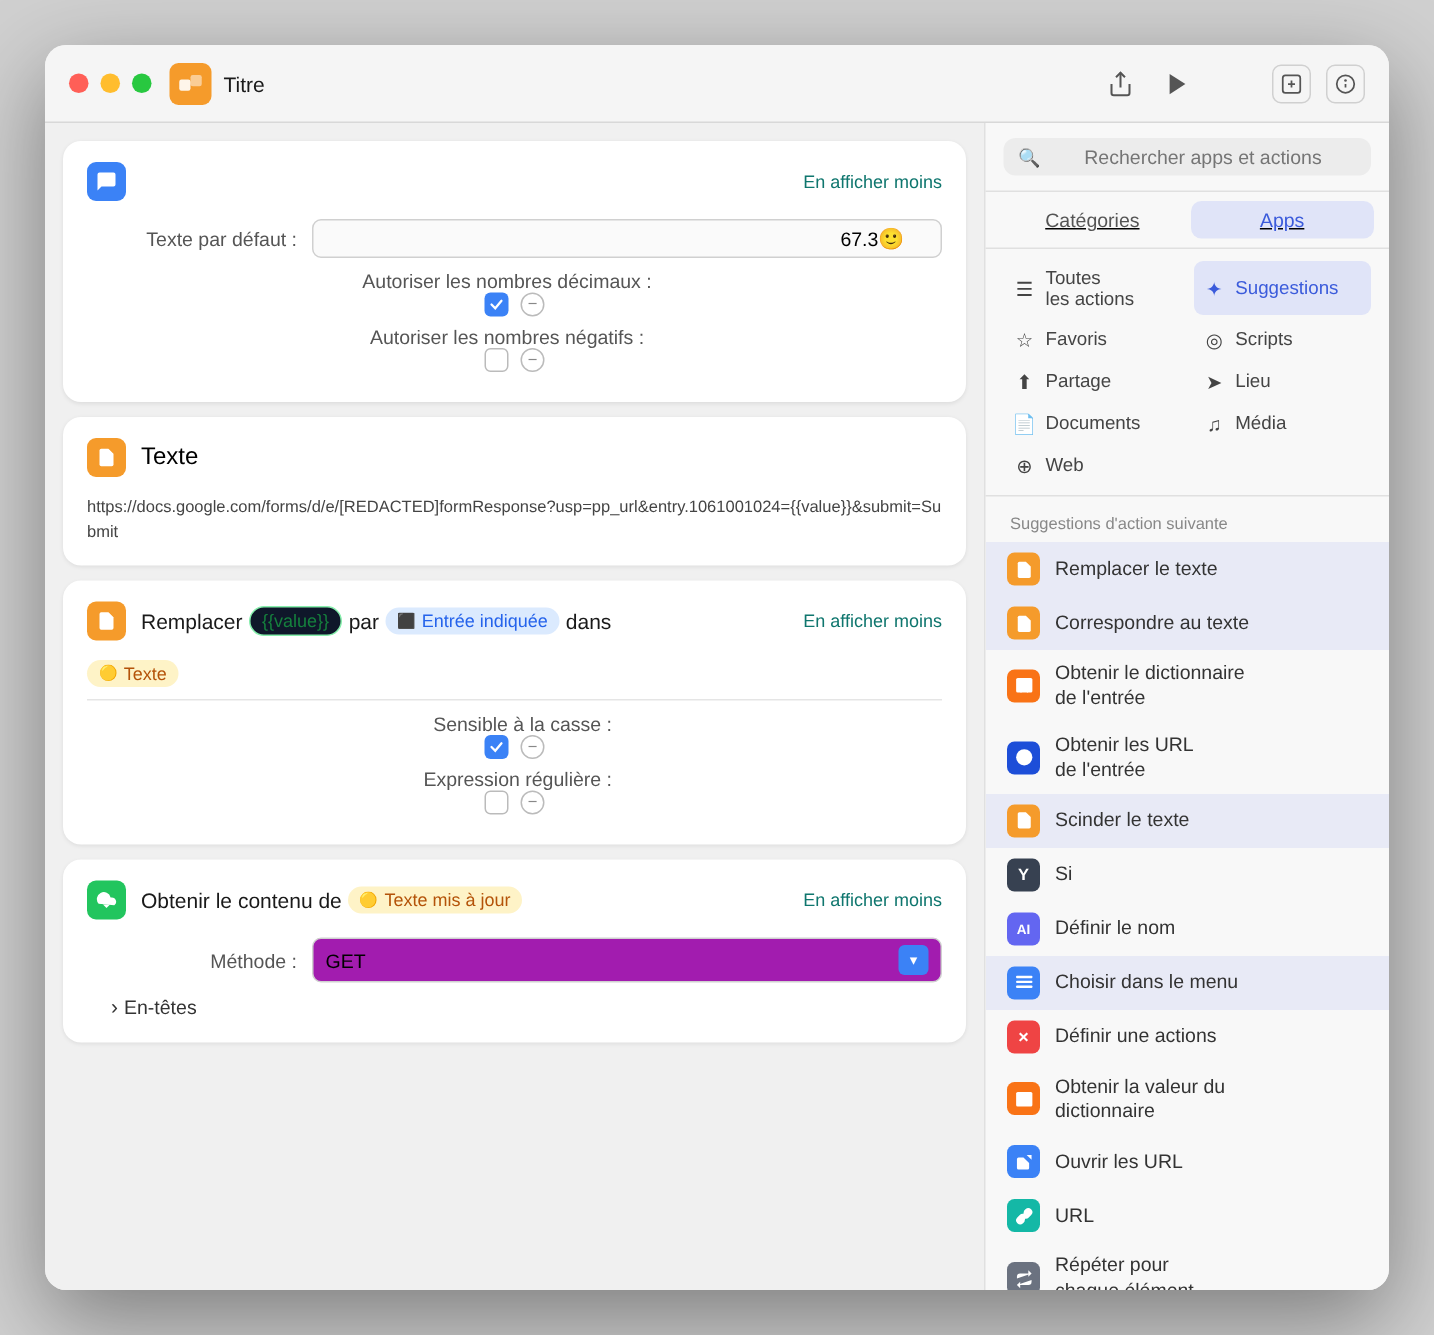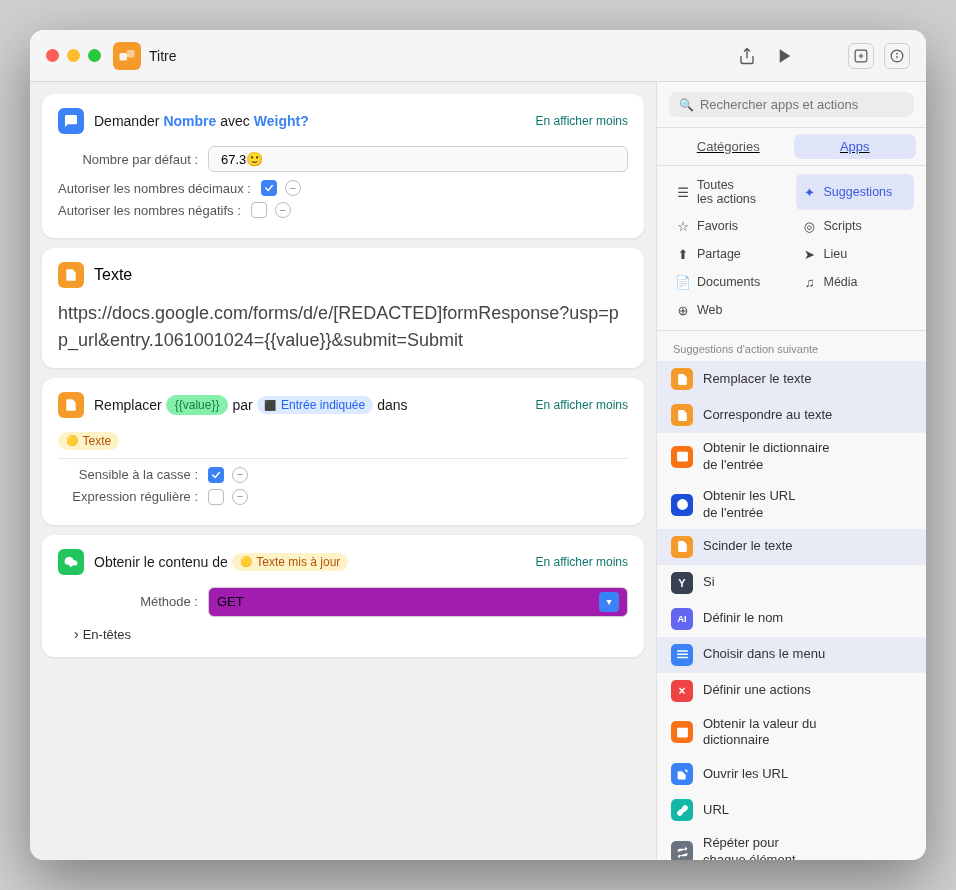--- a/index.html
+++ b/index.html
@@ -156,38 +156,39 @@
       text-align: right;
       color: #555;
       min-width: 140px;
       margin-right: 10px;
       font-size: 13px;
     }
     .form-input {
       flex: 1;
       border: 1px solid #d0d0d0;
       border-radius: 6px;
-      padding: 4px 12px;
-      font-size: 13px;
-      display: flex;
-      align-items: center;
-      justify-content: flex-start;
+      padding: 4px 24px;
+      font-size: 13px;
+      display: flex;
+      align-items: center;
+      justify-content: flex-end;
       background: #fafafa;
     }
     .emoji-btn {
       color: #999;
       font-size: 14px;
       cursor: pointer;
     }
 
     .checkbox-row {
       display: flex;
       align-items: center;
       margin-bottom: 6px;
       font-size: 13px;
+      flex-direction: column;
     }
     .checkbox-wrapper {
       display: flex;
       align-items: center;
       gap: 8px;
     }
     .cb-checked {
       width: 16px;
       height: 16px;
       border-radius: 4px;
@@ -215,39 +216,39 @@
       cursor: pointer;
     }
     .cb-minus::after {
       content: '−';
       font-size: 11px;
       color: #888;
       line-height: 1;
     }
 
     .text-content {
-      font-size: 18px;
+      font-size: 11px;
       color: #444;
       line-height: 1.5;
       word-break: break-all;
     }
 
     
     .tag-badge {
       display: inline-flex;
       align-items: center;
       padding: 2px 8px;
       border-radius: 12px;
       font-size: 12px;
       font-weight: 500;
       gap: 4px;
     }
     .tag-blue { background: #dbeafe; color: #2563eb; }
     .tag-yellow { background: #fef3c7; color: #b45309; }
-    .tag-value { background: #86efac; color: #15803d; border: 1px solid #86efac; }
+    .tag-value { background: #0f172a; color: #15803d; border: 1px solid #86efac; }
 
     .divider {
       border: none;
       border-top: 1px solid #e5e5e5;
       margin: 8px 0;
     }
 
     
     .select-field {
       display: flex;
@@ -309,20 +310,21 @@
       color: #888;
       font-size: 12px;
     }
     .search-input {
       background: none;
       border: none;
       outline: none;
       font-size: 13px;
       color: #4c1d95;
       width: 100%;
+      text-align: center;
     }
 
     .tab-bar {
       display: flex;
       padding: 6px 10px;
       gap: 4px;
       border-bottom: 1px solid #e0e0e0;
       text-decoration: underline;
     }
     .tab-btn {
@@ -483,31 +485,25 @@
 
     <div class="left-panel">
 
       <div class="card">
         <div class="card-header">
           <div class="card-icon card-icon-blue">
             <svg width="16" height="16" viewBox="0 0 24 24" fill="white">
               <path d="M21 15a2 2 0 0 1-2 2H7l-4 4V5a2 2 0 0 1 2-2h14a2 2 0 0 1 2 2z"></path>
             </svg>
           </div>
-          <div class="card-title-row">
-            <span class="label-normal">Demander</span>
-            <span class="label-blue">Nombre</span>
-            <span class="label-normal">avec</span>
-            <span class="label-blue">Weight?</span>
-          </div>
           <span class="card-toggle">En afficher moins</span>
         </div>
 
         <div class="form-row">
-          <span class="form-label">Nombre par défaut :</span>
+          <span class="form-label">Texte par défaut :</span>
           <div class="form-input">
             <span>67.3</span>
             <span class="emoji-btn">🙂</span>
           </div>
         </div>
 
         <div class="checkbox-row">
           <span class="form-label">Autoriser les nombres décimaux :</span>
           <div class="checkbox-wrapper">
             <div class="cb-checked">

